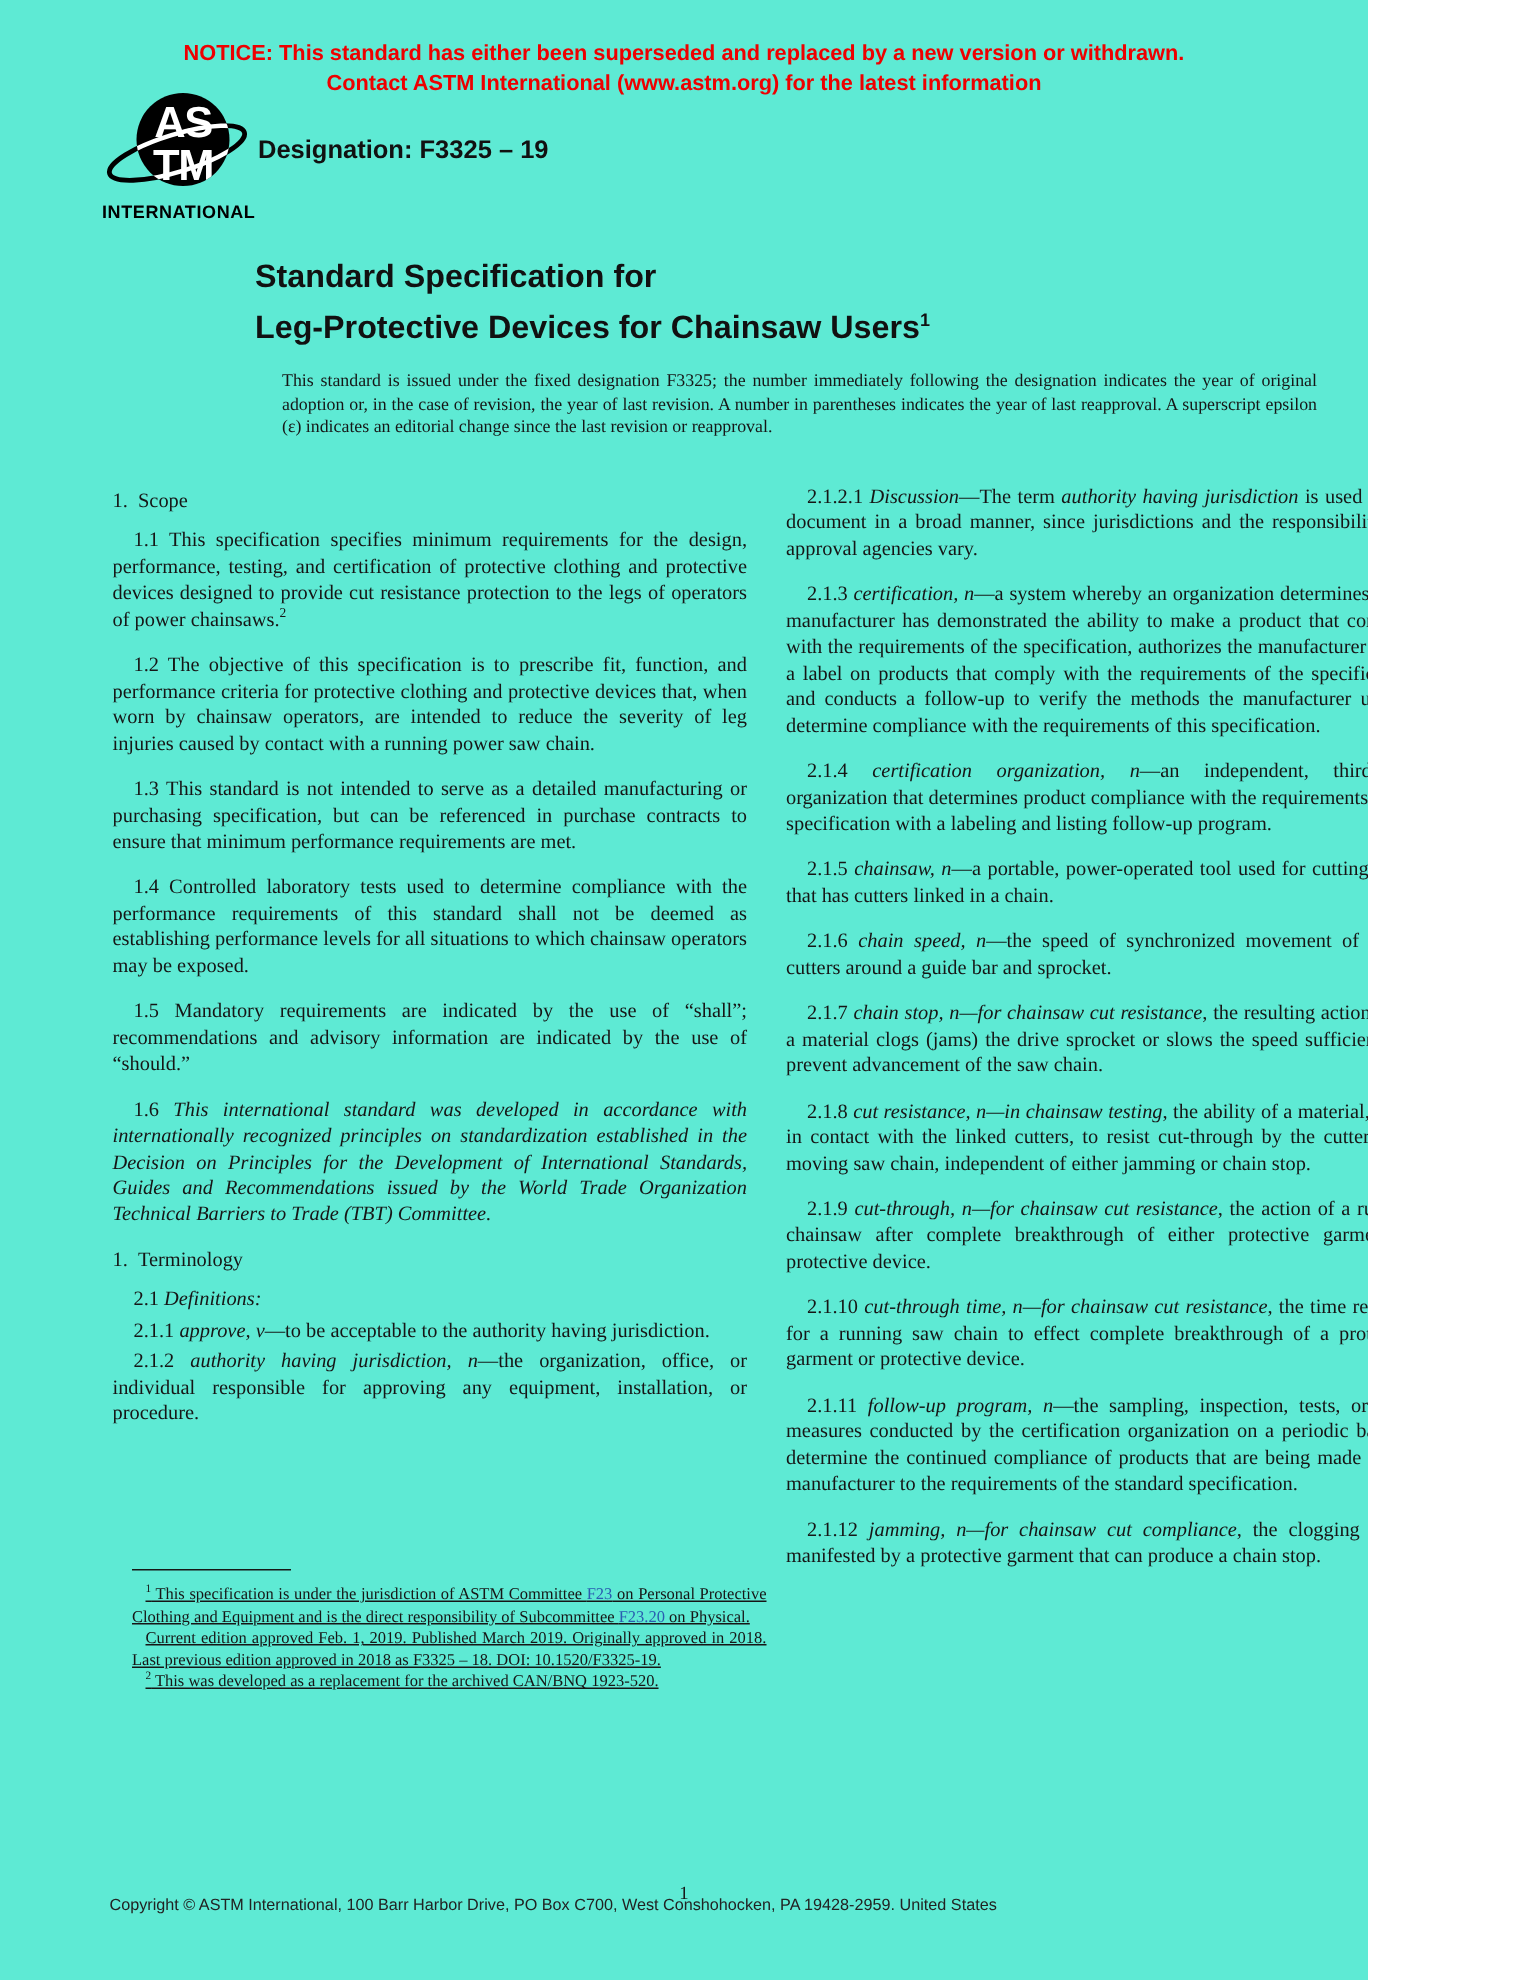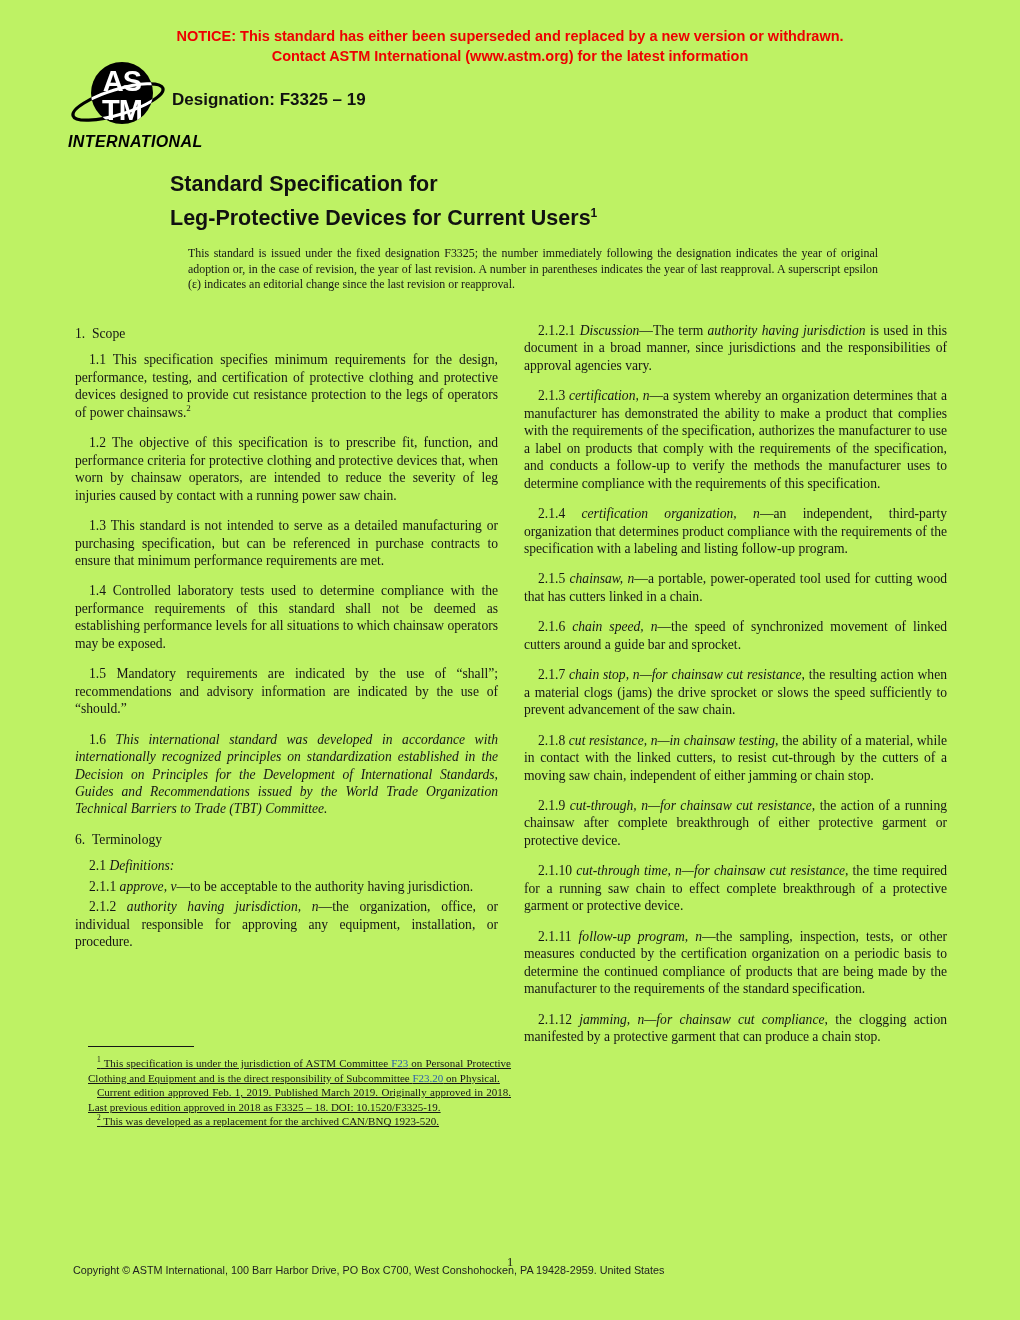--- a/index.html
+++ b/index.html
@@ -1,23 +1,23 @@
 <!DOCTYPE html>
 <html lang="en"><head>
 <meta charset="utf-8">
 <style>
   html,body{margin:0;padding:0;background:#fff;}
-  .page{position:relative;width:1020px;height:1320px;background:#bef264;overflow:hidden;
+  .page{position:relative;width:912px;height:1320px;background:#5eead4;overflow:hidden;
         font-family:"Liberation Serif",serif;color:#161616;}
   .notice{position:absolute;top:26px;left:0;width:100%;text-align:center;
           font-family:"Liberation Sans",sans-serif;font-weight:bold;font-size:14.5px;
           line-height:20px;}
   .logo{position:absolute;left:68px;top:60px;width:114px;}
-  .logo-sub{font-family:"Liberation Sans",sans-serif;font-weight:bold;font-style:italic;
-            font-size:16px;letter-spacing:.4px;color:#000;margin-top:-3px;}
+  .logo-sub{font-family:"Liberation Sans",sans-serif;font-weight:bold;
+            font-size:12px;letter-spacing:.4px;color:#000;margin-top:-3px;}
   .designation{position:absolute;left:172px;top:90px;
                font-family:"Liberation Sans",sans-serif;font-weight:bold;font-size:17px;color:#111;}
   .title{position:absolute;left:170px;top:170px;font-family:"Liberation Sans",sans-serif;
          font-weight:bold;font-size:21.5px;line-height:29px;color:#111;}
   .title sup{font-size:12px;}
   .intro{position:absolute;left:188px;top:246px;width:690px;font-size:11.9px;
          line-height:15.6px;text-align:justify;}
   .cols{position:absolute;left:75px;top:322px;width:872px;}
   .col{position:absolute;top:0;width:423px;text-align:justify;font-size:13.6px;
        line-height:17.45px;hyphens:auto;-webkit-hyphens:auto;}
@@ -60,35 +60,35 @@
         <text x="54" y="60" fill="#fff" text-anchor="middle" font-family="Liberation Sans, sans-serif" font-weight="bold" font-size="29" letter-spacing="-1">TM</text>
       </g>
     </svg>
     <div class="logo-sub">INTERNATIONAL</div>
   </div>
 
   <div class="designation">Designation: F3325 – 19</div>
 
   <div class="title">
     <div>Standard Specification for</div>
-    <div><span>Leg-Protective Devices for Current Users</span><sup>1</sup></div>
+    <div><span>Leg-Protective Devices for Chainsaw Users</span><sup>1</sup></div>
   </div>
 
   <div class="intro">This standard is issued under the fixed designation F3325; the number immediately following the designation indicates the year of original adoption or, in the case of revision, the year of last revision. A number in parentheses indicates the year of last reapproval. A superscript epsilon (ε) indicates an editorial change since the last revision or reapproval.</div>
 
   <div class="cols">
     <div class="col col-left">
         <p class="para heading"><span>1. Scope</span></p>
         <p class="para"><span>1.1 This specification specifies minimum requirements for the design, performance, testing, and certification of protective clothing and protective devices designed to provide cut resistance protection to the legs of operators of power chainsaws.</span><span class="seg-sup">2</span></p>
         <p class="para"><span>1.2 The objective of this specification is to prescribe fit, function, and performance criteria for protective clothing and protective devices that, when worn by chainsaw operators, are intended to reduce the severity of leg injuries caused by contact with a running power saw chain.</span></p>
         <p class="para"><span>1.3 This standard is not intended to serve as a detailed manufacturing or purchasing specification, but can be referenced in purchase contracts to ensure that minimum performance requirements are met.</span></p>
         <p class="para"><span>1.4 Controlled laboratory tests used to determine compliance with the performance requirements of this standard shall not be deemed as establishing performance levels for all situations to which chainsaw operators may be exposed.</span></p>
         <p class="para"><span>1.5 Mandatory requirements are indicated by the use of “shall”; recommendations and advisory information are indicated by the use of “should.”</span></p>
         <p class="para"><span>1.6 </span><span class="seg-i">This international standard was developed in accordance with internationally recognized principles on standardization established in the Decision on Principles for the Development of International Standards, Guides and Recommendations issued by the World Trade Organization Technical Barriers to Trade (TBT) Committee.</span></p>
-        <p class="para heading"><span>6. Terminology</span></p>
+        <p class="para heading"><span>1. Terminology</span></p>
         <p class="para"><span>2.1 </span><span class="seg-i">Definitions:</span></p>
         <p class="para"><span>2.1.1 </span><span class="seg-i">approve, v</span><span>—to be acceptable to the authority having jurisdiction.</span></p>
         <p class="para"><span>2.1.2 </span><span class="seg-i">authority having jurisdiction, n</span><span>—the organization, office, or individual responsible for approving any equipment, installation, or procedure.</span></p>
       </div>
     <div class="col col-right">
         <p class="para"><span>2.1.2.1 </span><span class="seg-i">Discussion</span><span>—The term </span><span class="seg-i">authority having jurisdiction</span><span> is used in this document in a broad manner, since jurisdictions and the responsibilities of approval agencies vary.</span></p>
         <p class="para"><span>2.1.3 </span><span class="seg-i">certification, n</span><span>—a system whereby an organization determines that a manufacturer has demonstrated the ability to make a product that complies with the requirements of the specification, authorizes the manufacturer to use a label on products that comply with the requirements of the specification, and conducts a follow-up to verify the methods the manufacturer uses to determine compliance with the requirements of this specification.</span></p>
         <p class="para"><span>2.1.4 </span><span class="seg-i">certification organization, n</span><span>—an independent, third-party organization that determines product compliance with the requirements of the specification with a labeling and listing follow-up program.</span></p>
         <p class="para"><span>2.1.5 </span><span class="seg-i">chainsaw, n</span><span>—a portable, power-operated tool used for cutting wood that has cutters linked in a chain.</span></p>
         <p class="para"><span>2.1.6 </span><span class="seg-i">chain speed, n</span><span>—the speed of synchronized movement of linked cutters around a guide bar and sprocket.</span></p>

